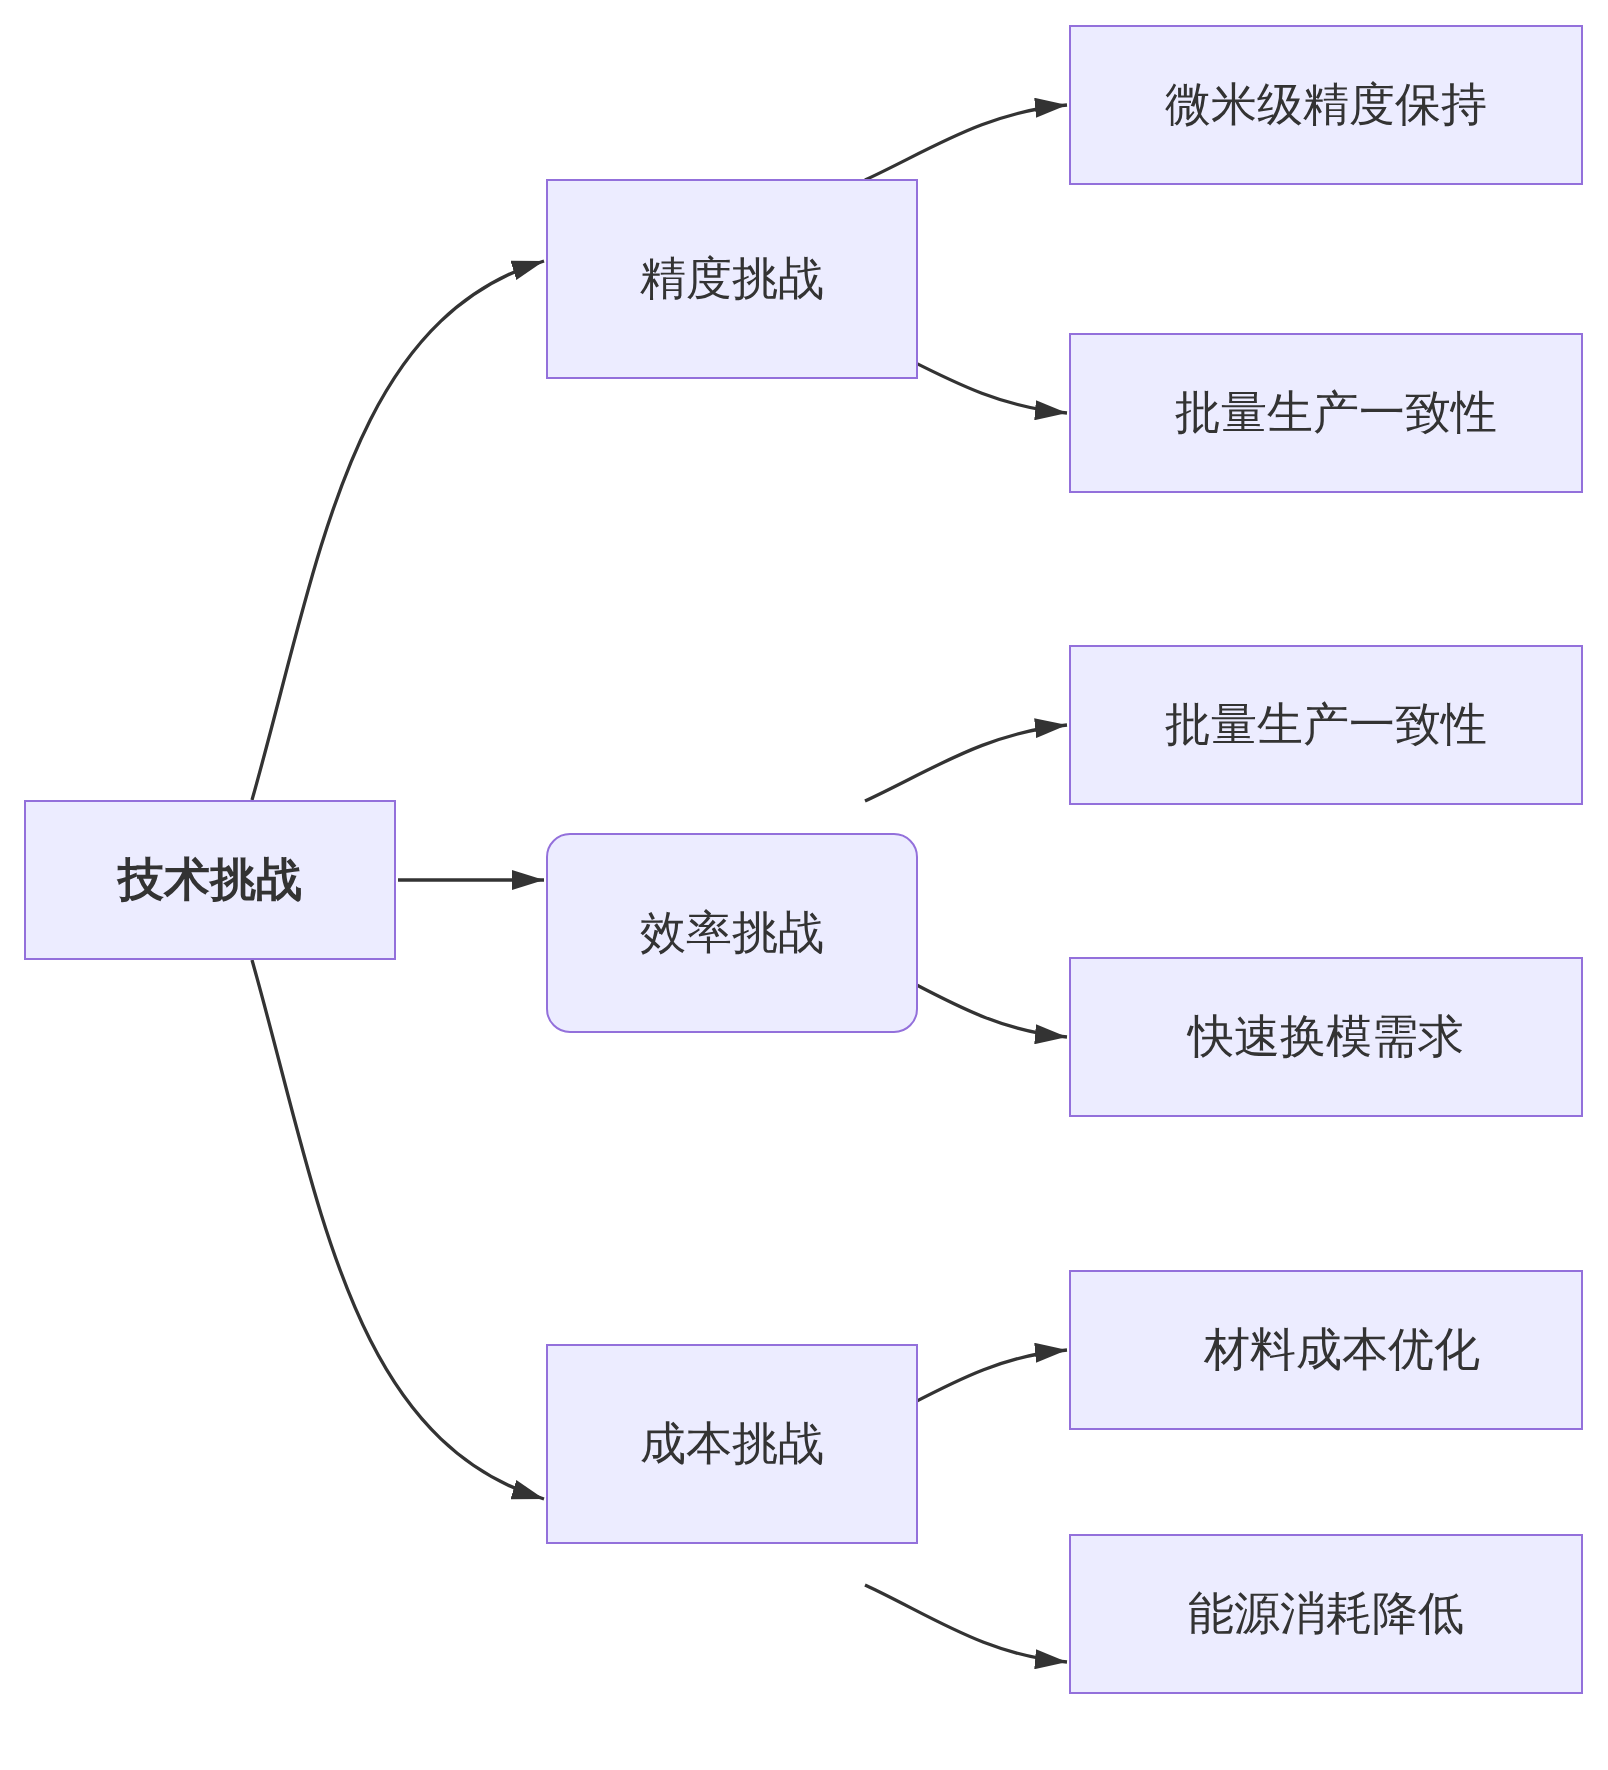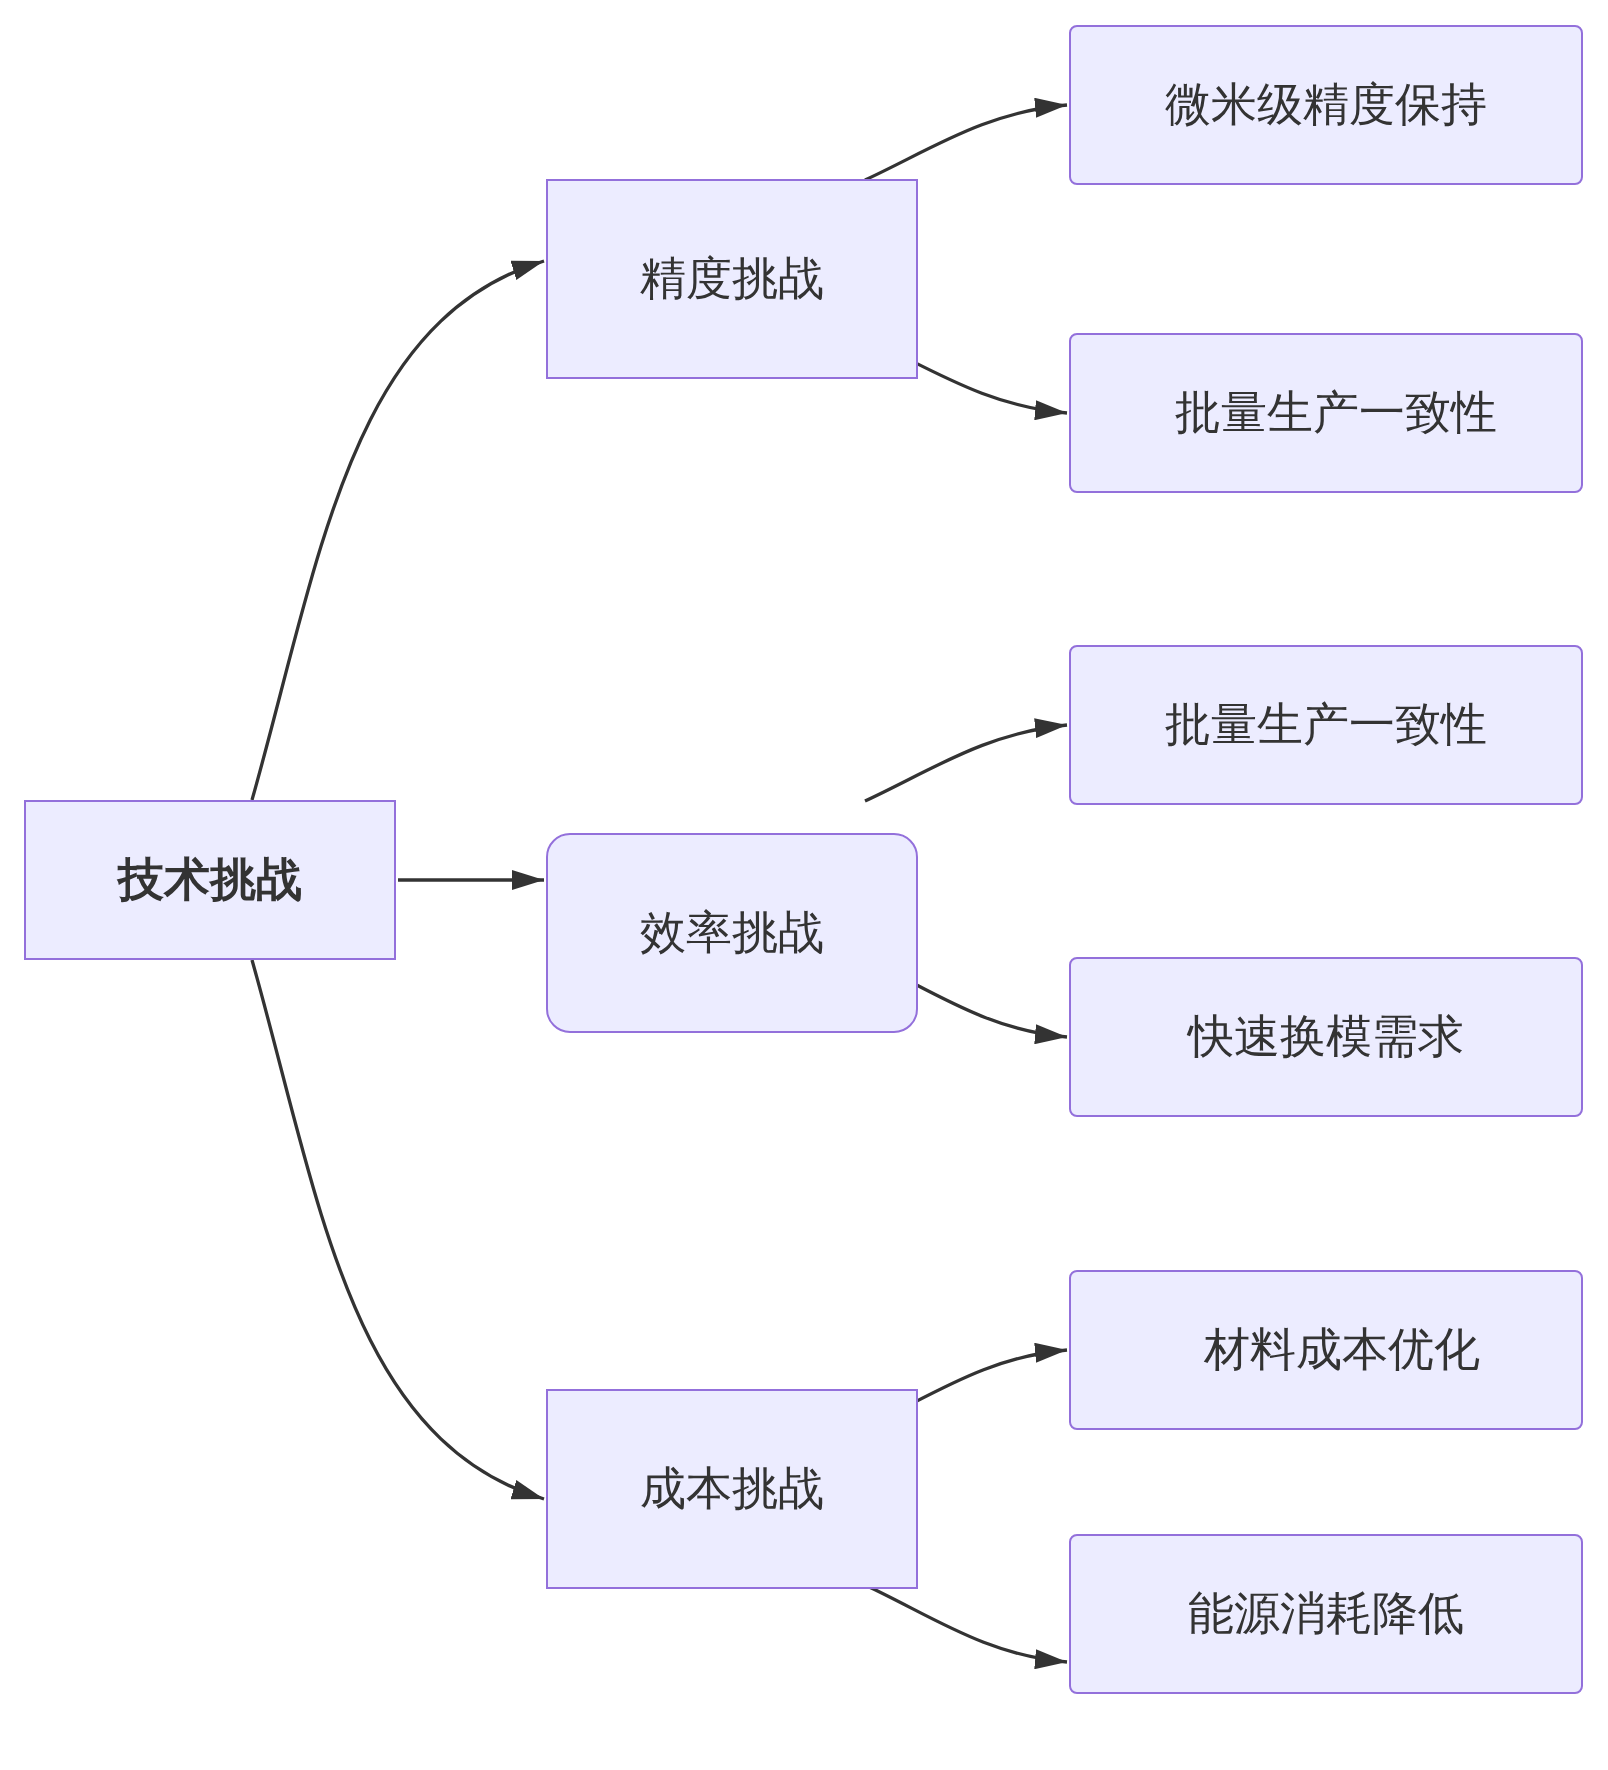--- a/index.html
+++ b/index.html
@@ -31,21 +31,21 @@
     background: var(--node-fill, #ECECFF);
     border: 2.5px solid var(--node-border, #9370DB);
     display: flex;
     align-items: center;
     justify-content: center;
     font-size: 46px;
     color: var(--text-color, #333333);
     white-space: nowrap;
   }
   .node.mid  { width: 372px; height: 200px; left: 546px; }
-  .node.leaf { width: 514px; height: 160px; left: 1069px; border-radius: 8px; }
+  .node.leaf { width: 514px; height: 160px; left: 1069px; }
 </style>
 </head>
 <body>
 
 <div id="canvas">
 
   <svg id="edges" viewBox="0 0 1608 1770" xmlns="http://www.w3.org/2000/svg">
     <defs>
       <marker id="arrow" markerUnits="userSpaceOnUse" markerWidth="32" markerHeight="20" refX="32" refY="10" orient="auto">
         <path class="arrowhead" d="M0,0 L32,10 L0,20 Z"></path>
@@ -63,21 +63,21 @@
     <path class="edge" d="M 865,959 C 930,989 985,1030 1067,1037" marker-end="url(#arrow)"></path>
 
     <path class="edge" d="M 865,1427 C 930,1397 985,1357 1067,1350" marker-end="url(#arrow)"></path>
     <path class="edge" d="M 865,1585 C 930,1615 985,1655 1067,1662" marker-end="url(#arrow)"></path>
   </svg>
 
   <div class="node" style="left:24px; top:800px; width:372px; height:160px;font-weight:bold;">技术挑战</div>
 
   <div class="node mid" style="top:179px;">精度挑战</div>
   <div class="node mid" style="top:833px;border-radius:24px;">效率挑战</div>
-  <div class="node mid" style="top:1389px;">成本挑战</div>
+  <div class="node mid" style="top:1344px;">成本挑战</div>
 
   <div class="node leaf" style="top:25px;">微米级精度保持</div>
   <div class="node leaf" style="top:333px;padding-left:20px;">批量生产一致性</div>
   <div class="node leaf" style="top:645px;">批量生产一致性</div>
   <div class="node leaf" style="top:957px;">快速换模需求</div>
   <div class="node leaf" style="top:1270px;padding-left:32px;">材料成本优化</div>
   <div class="node leaf" style="top:1534px;">能源消耗降低</div>
 
 </div>
 

